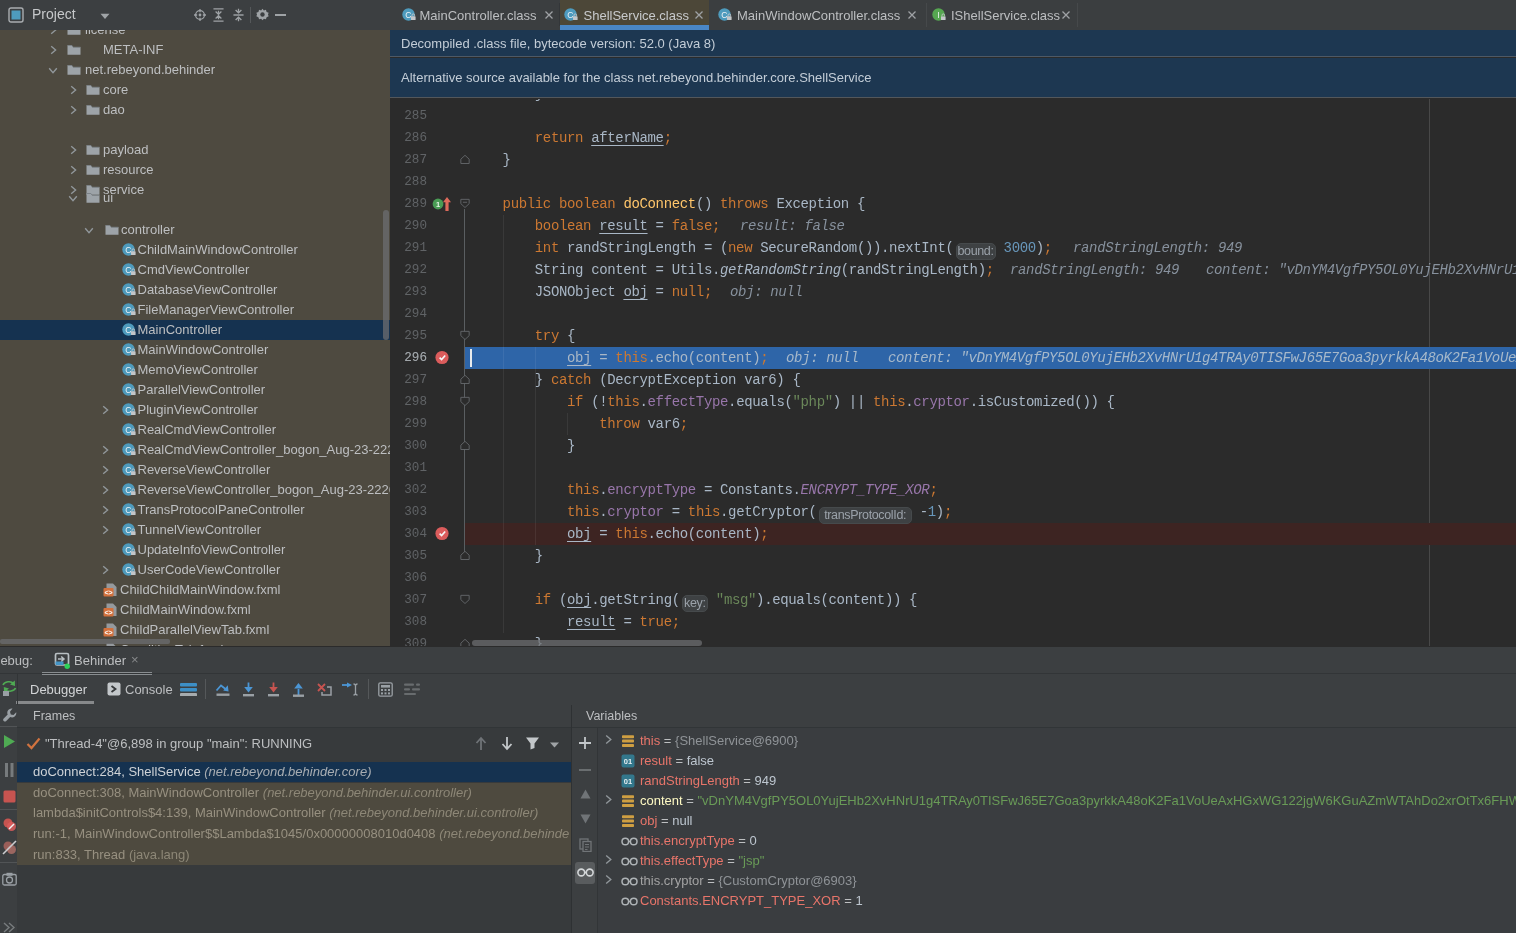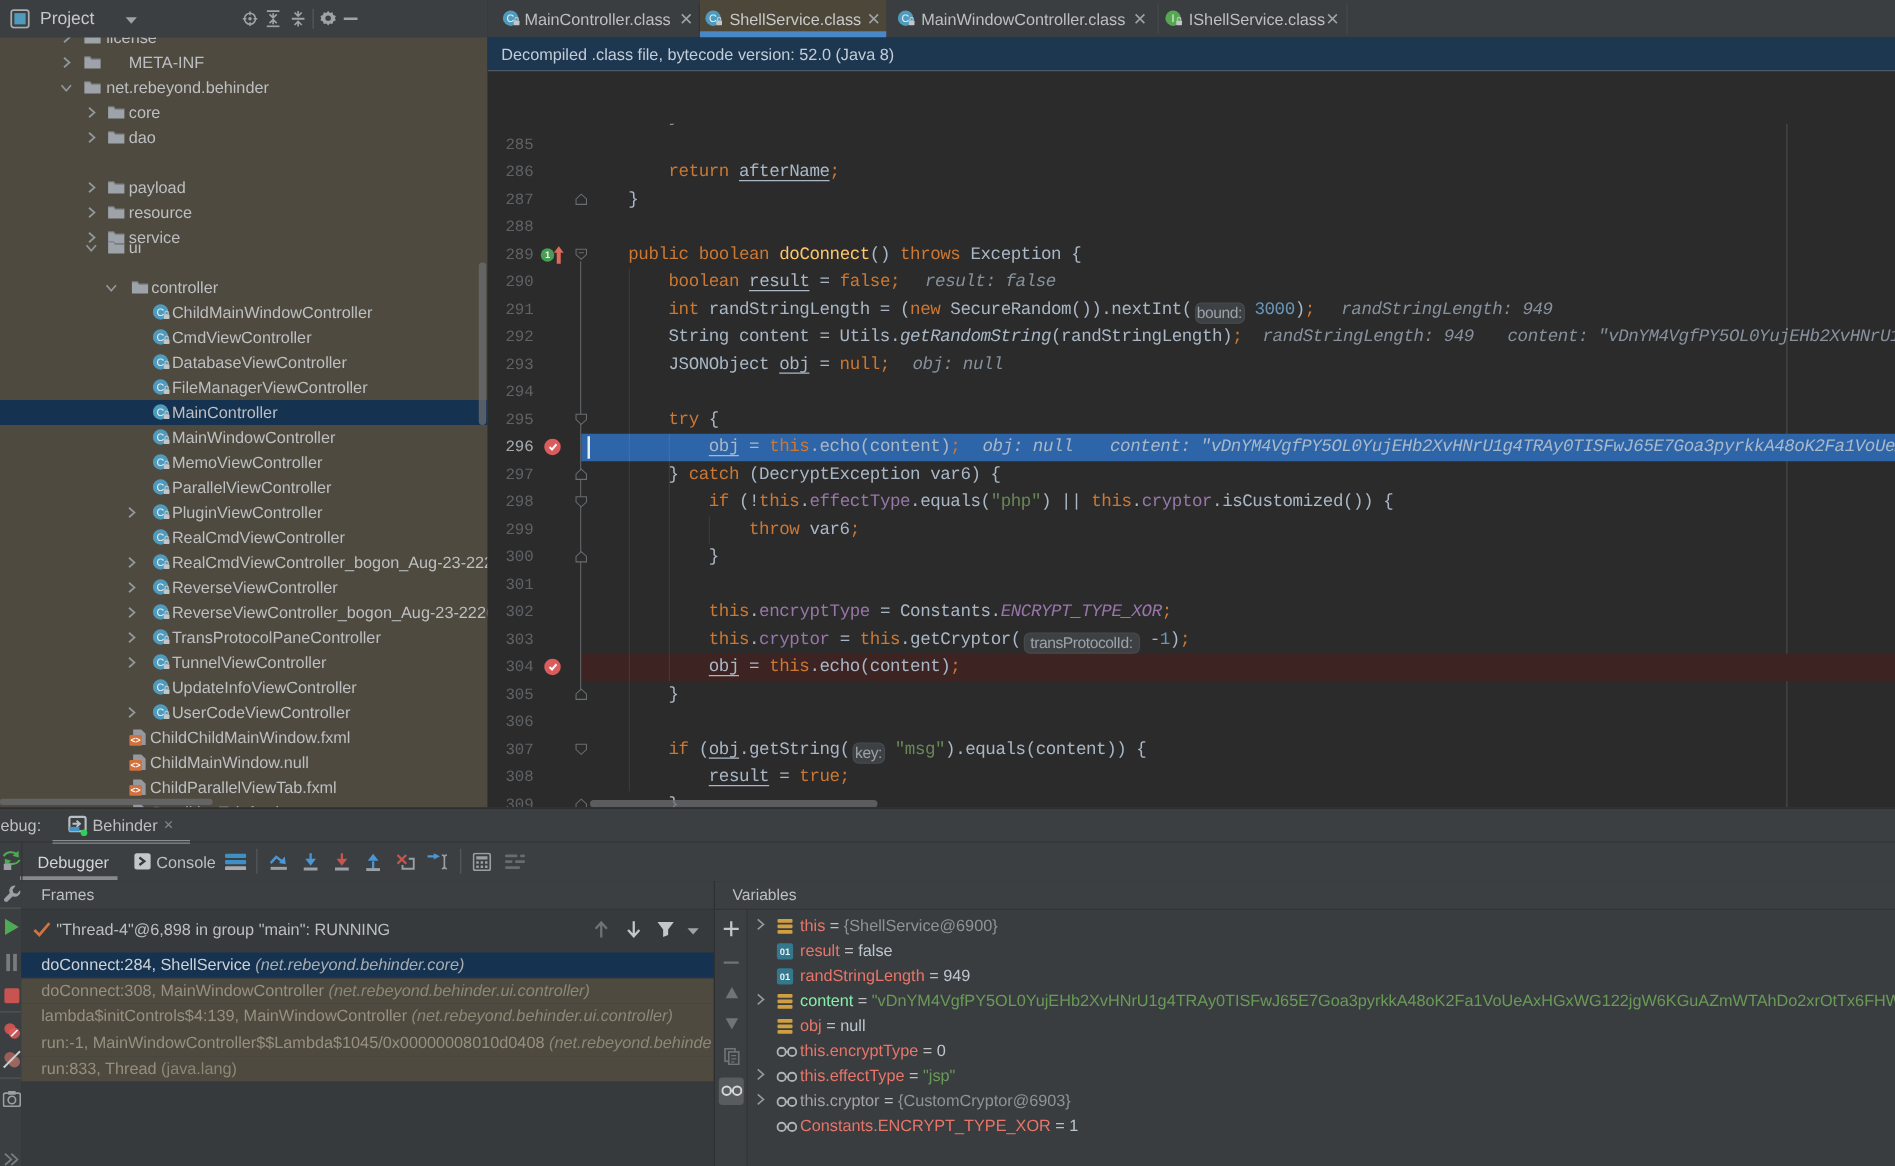--- a/index.html
+++ b/index.html
@@ -337,21 +337,21 @@
             <text x="5.5" y="11.5" font-size="7" font-weight="bold" font-family="Liberation Sans" fill="#fff" text-anchor="middle">&lt;&gt;</text>
           </svg>
           <span class="tlabel" style="left:120px">ChildChildMainWindow.fxml</span>
         </div>
 <div class="trow" style="top:600px">
           <svg class="tico" style="left:103px" width="14" height="14" viewBox="0 0 14 14">
             <path d="M3.5 0.5 h6.5 l3.5 3.5 v9 h-10 z" fill="#95999d"></path>
             <rect x="0.5" y="5" width="10" height="8.5" rx="1" fill="#d2713d"></rect>
             <text x="5.5" y="11.5" font-size="7" font-weight="bold" font-family="Liberation Sans" fill="#fff" text-anchor="middle">&lt;&gt;</text>
           </svg>
-          <span class="tlabel" style="left:120px">ChildMainWindow.null</span>
+          <span class="tlabel" style="left:120px">ChildMainWindow.fxml</span>
         </div>
 <div class="trow" style="top:620px">
           <svg class="tico" style="left:103px" width="14" height="14" viewBox="0 0 14 14">
             <path d="M3.5 0.5 h6.5 l3.5 3.5 v9 h-10 z" fill="#95999d"></path>
             <rect x="0.5" y="5" width="10" height="8.5" rx="1" fill="#d2713d"></rect>
             <text x="5.5" y="11.5" font-size="7" font-weight="bold" font-family="Liberation Sans" fill="#fff" text-anchor="middle">&lt;&gt;</text>
           </svg>
           <span class="tlabel" style="left:120px">ChildParallelViewTab.fxml</span>
         </div>
 <div class="trow" style="top:640px">
@@ -442,20 +442,21 @@
 <div class="dtext" style="left:561px;top:8px;color:#bdbfc1">IShellService.class</div>
         <div style="position:absolute;left:536px;top:3px;width:1px;height:24px;background:#46494b"></div>
         <div style="position:absolute;left:687px;top:3px;width:1px;height:24px;background:#46494b"></div>
         <div style="position:absolute;left:168.5px;top:3px;width:1px;height:23px;background:#333639"></div>
 <svg style="position:absolute;left:671px;top:10px" width="10" height="10" viewBox="0 0 10 10">
           <path d="M1.5 1.5 L8.5 8.5 M8.5 1.5 L1.5 8.5" stroke="#9fa2a5" stroke-width="1.3"></path>
         </svg>
 
 </div>
   <div id="notif1" class="abs">Decompiled .class file, bytecode version: 52.0 (Java 8)</div>
+  <div id="notif2" class="abs">Alternative source available for the class net.rebeyond.behinder.core.ShellService</div>
   <div id="edbody" class="abs">
         <div id="edinner">
 <div id="marginline"></div>
 <div class="hl-exec" style="top:264px"></div>
 <div class="hl-bp" style="top:440px"></div>
 <div class="guide" style="left:112.6px;top:132px;height:418px"></div>
 <div class="guide" style="left:144.8px;top:264px;height:198px"></div>
 <div class="guide" style="left:176.9px;top:330px;height:22px"></div>
 <div style="position:absolute;left:73.5px;top:126px;width:1px;height:347px;background:#5a5e61"></div>
 <div class="lnum" style="top:22px;left:0">285</div>
@@ -763,21 +764,21 @@
 <svg style="position:absolute;left:603px;top:147px" width="11" height="11" viewBox="0 0 11 11">
         <path d="M3.2 1.5 L7.8 5.5 L3.2 9.5" fill="none" stroke="#91979b" stroke-width="1.4"></path>
       </svg>
       <svg style="position:absolute;left:621px;top:147px" width="14" height="14" viewBox="0 0 14 14">
         <g fill="#cf9f42">
           <rect x="1" y="1.2" width="12" height="3" rx="0.8"></rect>
           <rect x="1" y="5.6" width="12" height="3" rx="0.8"></rect>
           <rect x="1" y="10" width="12" height="3" rx="0.8"></rect>
         </g>
       </svg>
-      <div class="dtext" style="left:640px;top:146px;"><span style="color:#86efac">content</span> = <span style="color:#699b57">"vDnYM4VgfPY5OL0YujEHb2XvHNrU1g4TRAy0TISFwJ65E7Goa3pyrkkA48oK2Fa1VoUeAxHGxWG122jgW6KGuAZmWTAhDo2xrOtTx6FHWqW63QGhk5KKtAqsNMmZN5HCnBbdLWkPTDuws5cE"</span></div>
+      <div class="dtext" style="left:640px;top:146px;"><span style="color:#fef9c3">content</span> = <span style="color:#699b57">"vDnYM4VgfPY5OL0YujEHb2XvHNrU1g4TRAy0TISFwJ65E7Goa3pyrkkA48oK2Fa1VoUeAxHGxWG122jgW6KGuAZmWTAhDo2xrOtTx6FHWqW63QGhk5KKtAqsNMmZN5HCnBbdLWkPTDuws5cE"</span></div>
 <svg style="position:absolute;left:621px;top:167px" width="14" height="14" viewBox="0 0 14 14">
         <g fill="#cf9f42">
           <rect x="1" y="1.2" width="12" height="3" rx="0.8"></rect>
           <rect x="1" y="5.6" width="12" height="3" rx="0.8"></rect>
           <rect x="1" y="10" width="12" height="3" rx="0.8"></rect>
         </g>
       </svg>
       <div class="dtext" style="left:640px;top:166px;"><span style="color:#e8756a">obj</span> = <span style="color:#bdc6cf">null</span></div>
 <svg style="position:absolute;left:621px;top:189px" width="17" height="11" viewBox="0 0 17 11">
         <circle cx="4.3" cy="5.5" r="3.3" fill="none" stroke="#aeb3b6" stroke-width="1.5"></circle>

